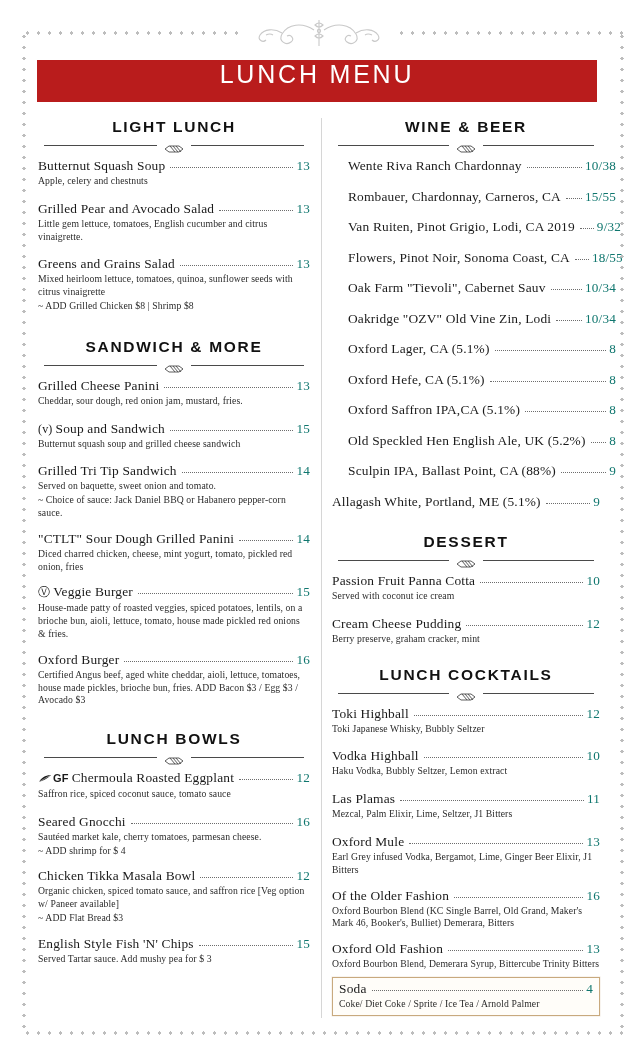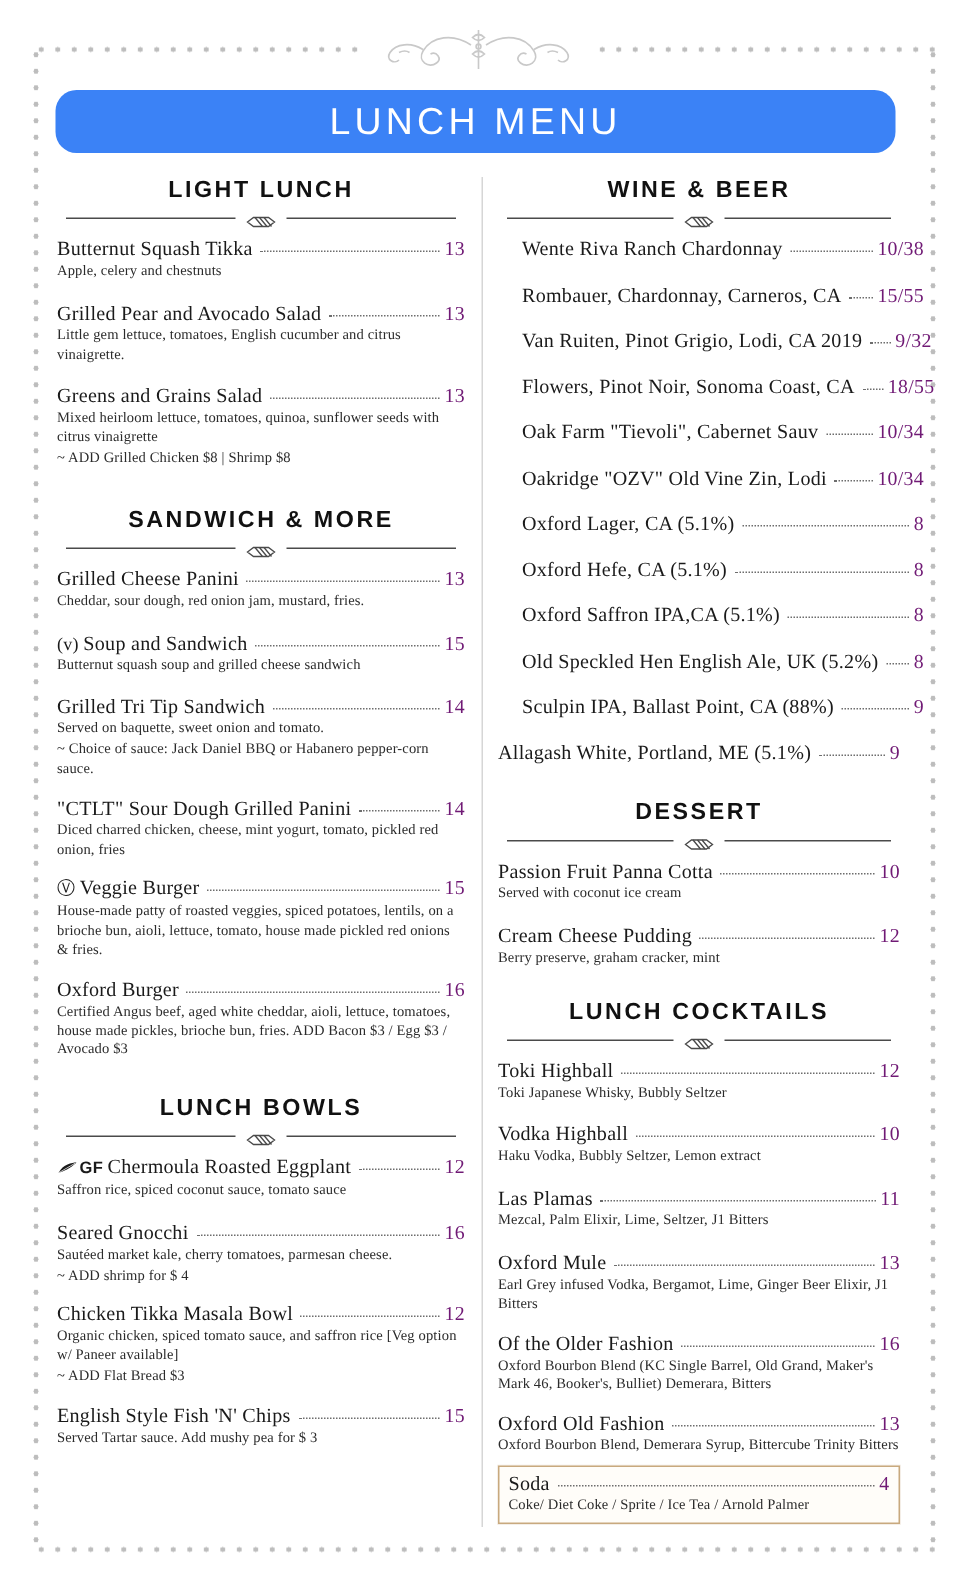--- a/index.html
+++ b/index.html
@@ -58,25 +58,24 @@
     z-index: 2;
   }
 
   
   .banner {
     position: absolute;
     left: 37px;
     top: 60px;
     width: 560px;
     height: 42px;
-    background: #3b82f6;
+    background: #b91c1c;
     display: flex;
-    align-items: center;
+    align-items: flex-start;
     justify-content: center;
-    border-radius: 14px;
   }
   .banner-title {
     color: #ffffff;
     font-family: "Liberation Sans", sans-serif;
     font-size: 25px;
     letter-spacing: 2.8px;
     font-weight: 400;
   }
 
   
@@ -161,21 +160,21 @@
   .leaders {
     flex: 1;
     margin: 0 3px 0 5px;
     position: relative;
     top: -2px;
     border-bottom: 1.4px dotted #6d6d6d;
     min-width: 14px;
   }
   .item-price {
     font-size: 13.2px;
-    color: #701a75;
+    color: #0f766e;
     white-space: nowrap;
     letter-spacing: .2px;
     text-align: right;
   }
   .item-desc {
     font-size: 9.7px;
     color: #2b2b2b;
     line-height: 1.32;
     margin-top: 1px;
     letter-spacing: .1px;
@@ -242,21 +241,21 @@
               <g stroke="#4a4a4a" fill="none" stroke-width=".9">
             <path d="M8 5 L12 2 L22 2 L26 5 L22 8 L12 8 Z"></path>
             <path d="M13 2 L18 8 M16 2 L21 8 M19 2 L24 8"></path>
               </g>
             </svg>
         </span>
       </div>
 
       <div class="item sp-lg">
         <div class="item-line">
-          <span class="item-name">Butternut Squash Tikka</span>
+          <span class="item-name">Butternut Squash Soup</span>
           <span class="leaders"></span>
           <span class="item-price">13</span>
         </div>
         <div class="item-desc">Apple, celery and chestnuts</div>
       </div>
 
       <div class="item sp-lg">
         <div class="item-line">
           <span class="item-name">Grilled Pear and Avocado Salad</span>
           <span class="leaders"></span>

